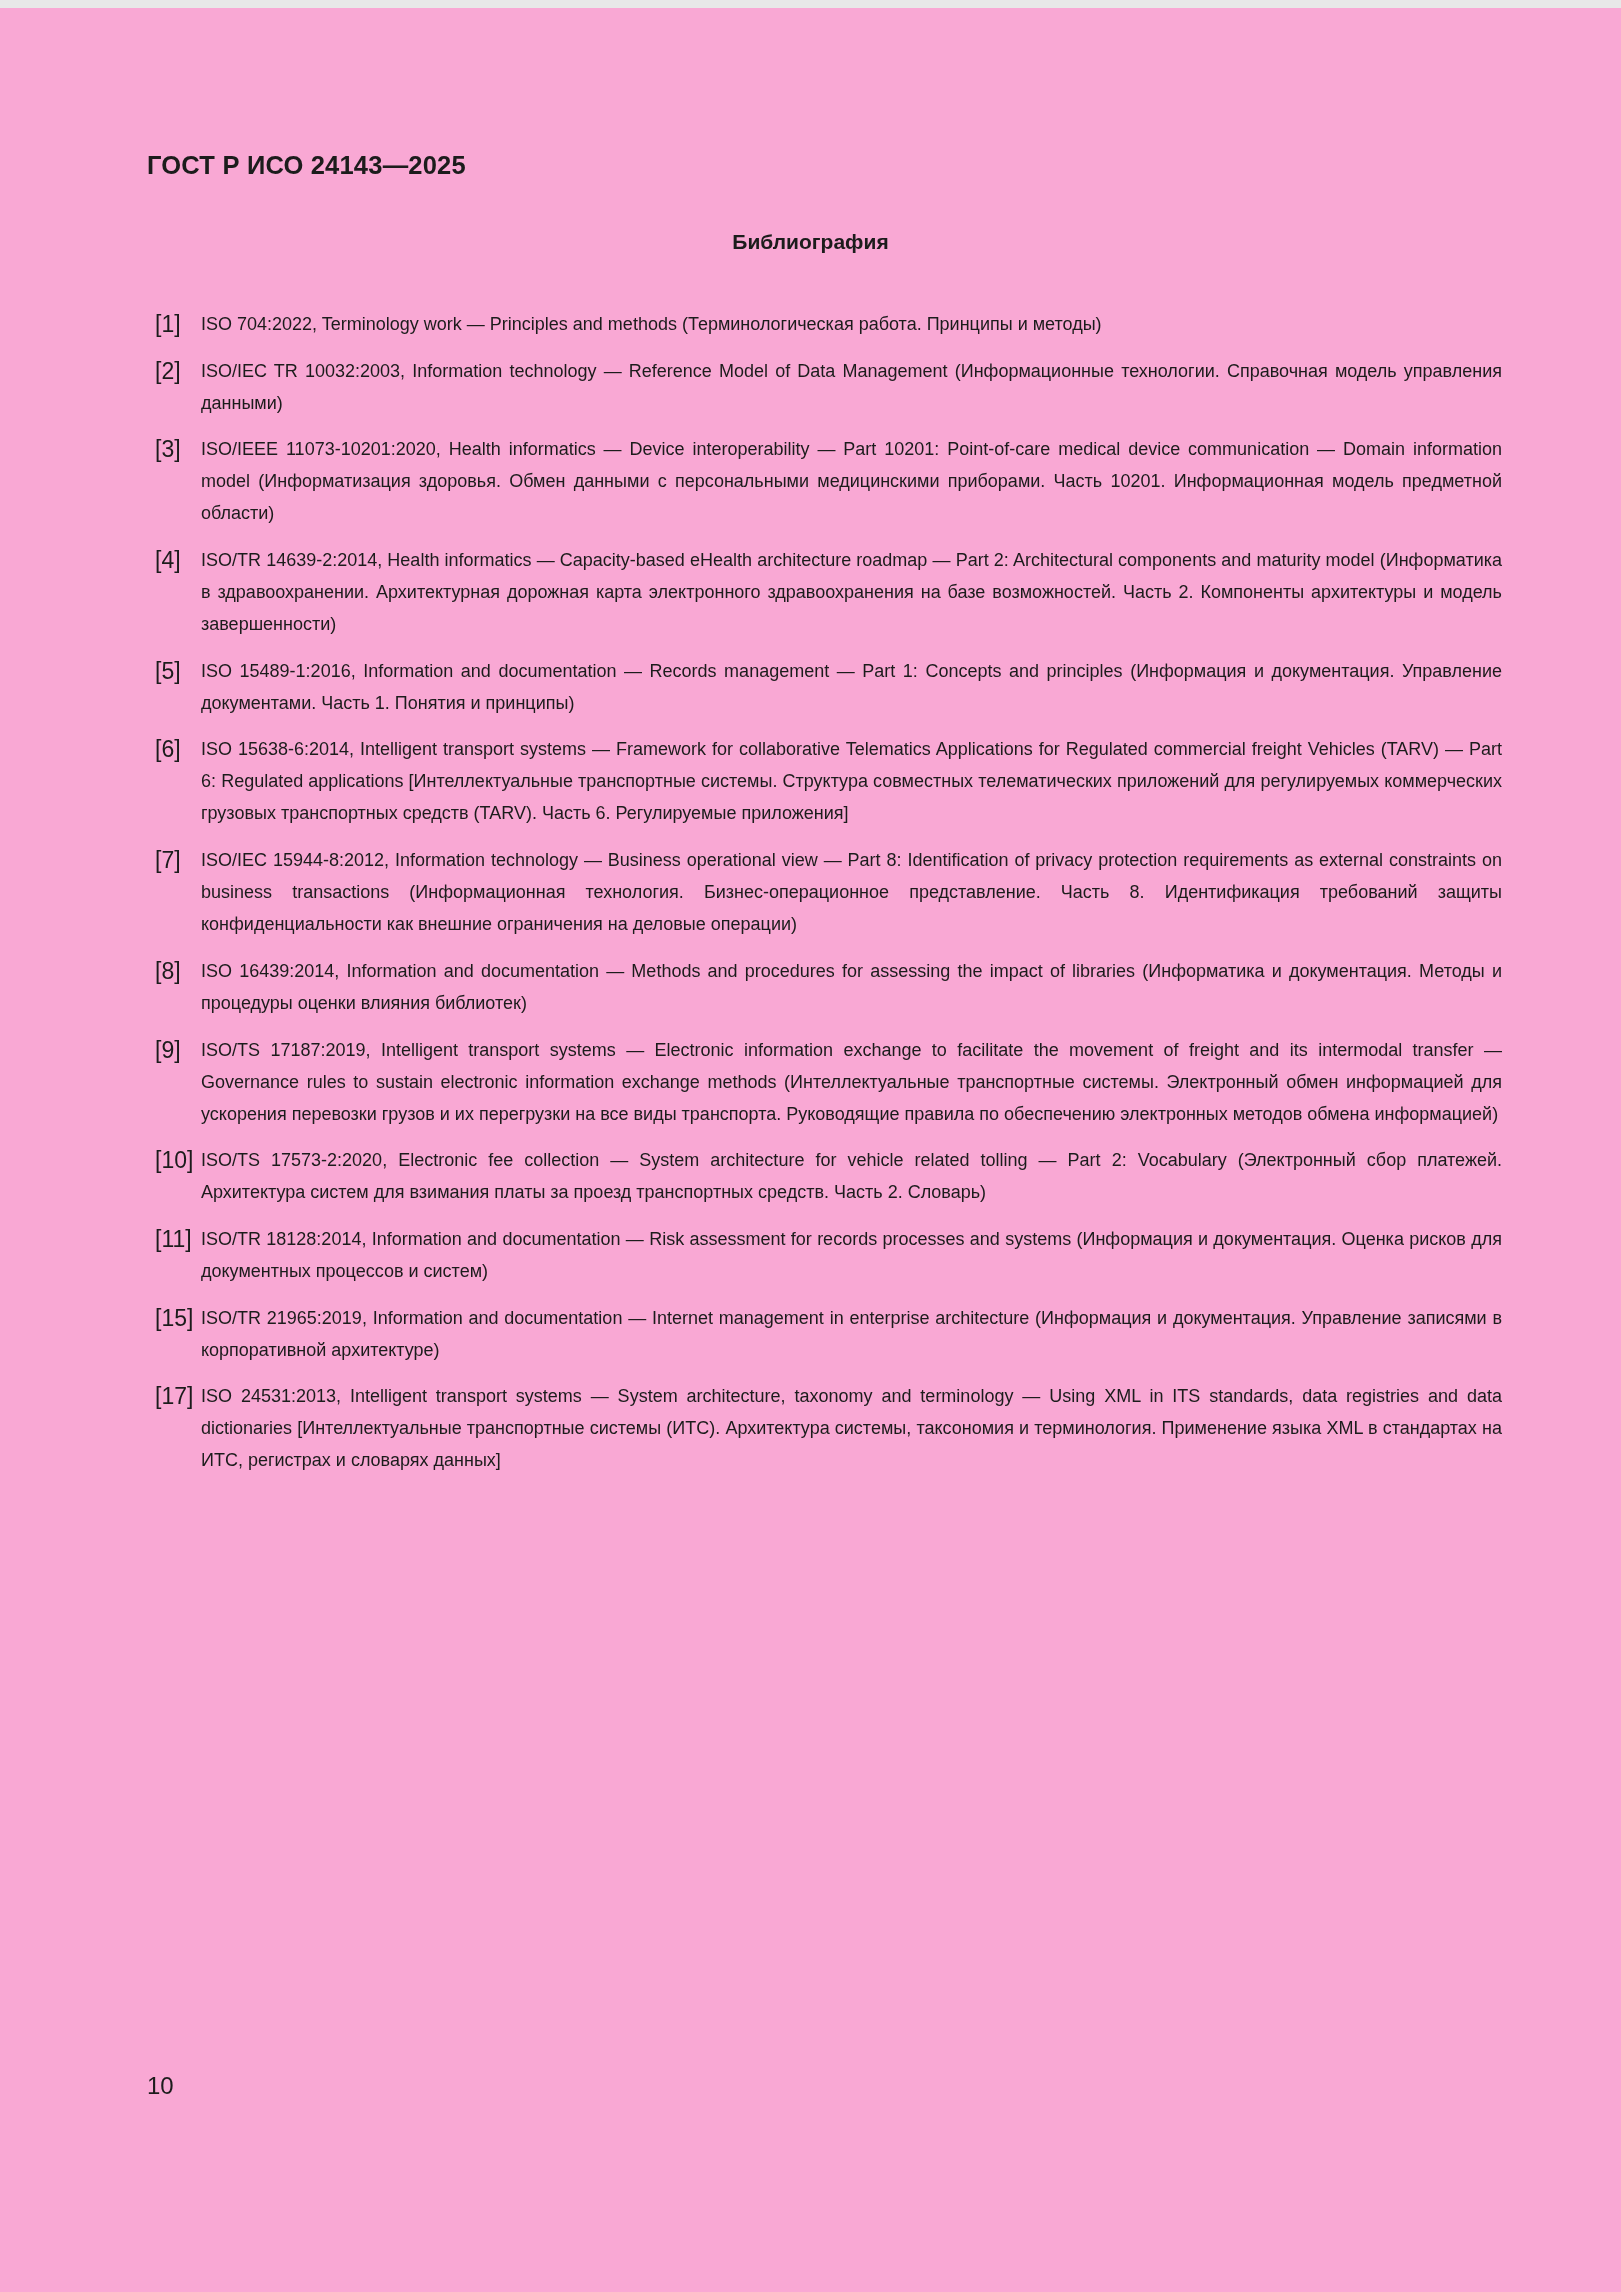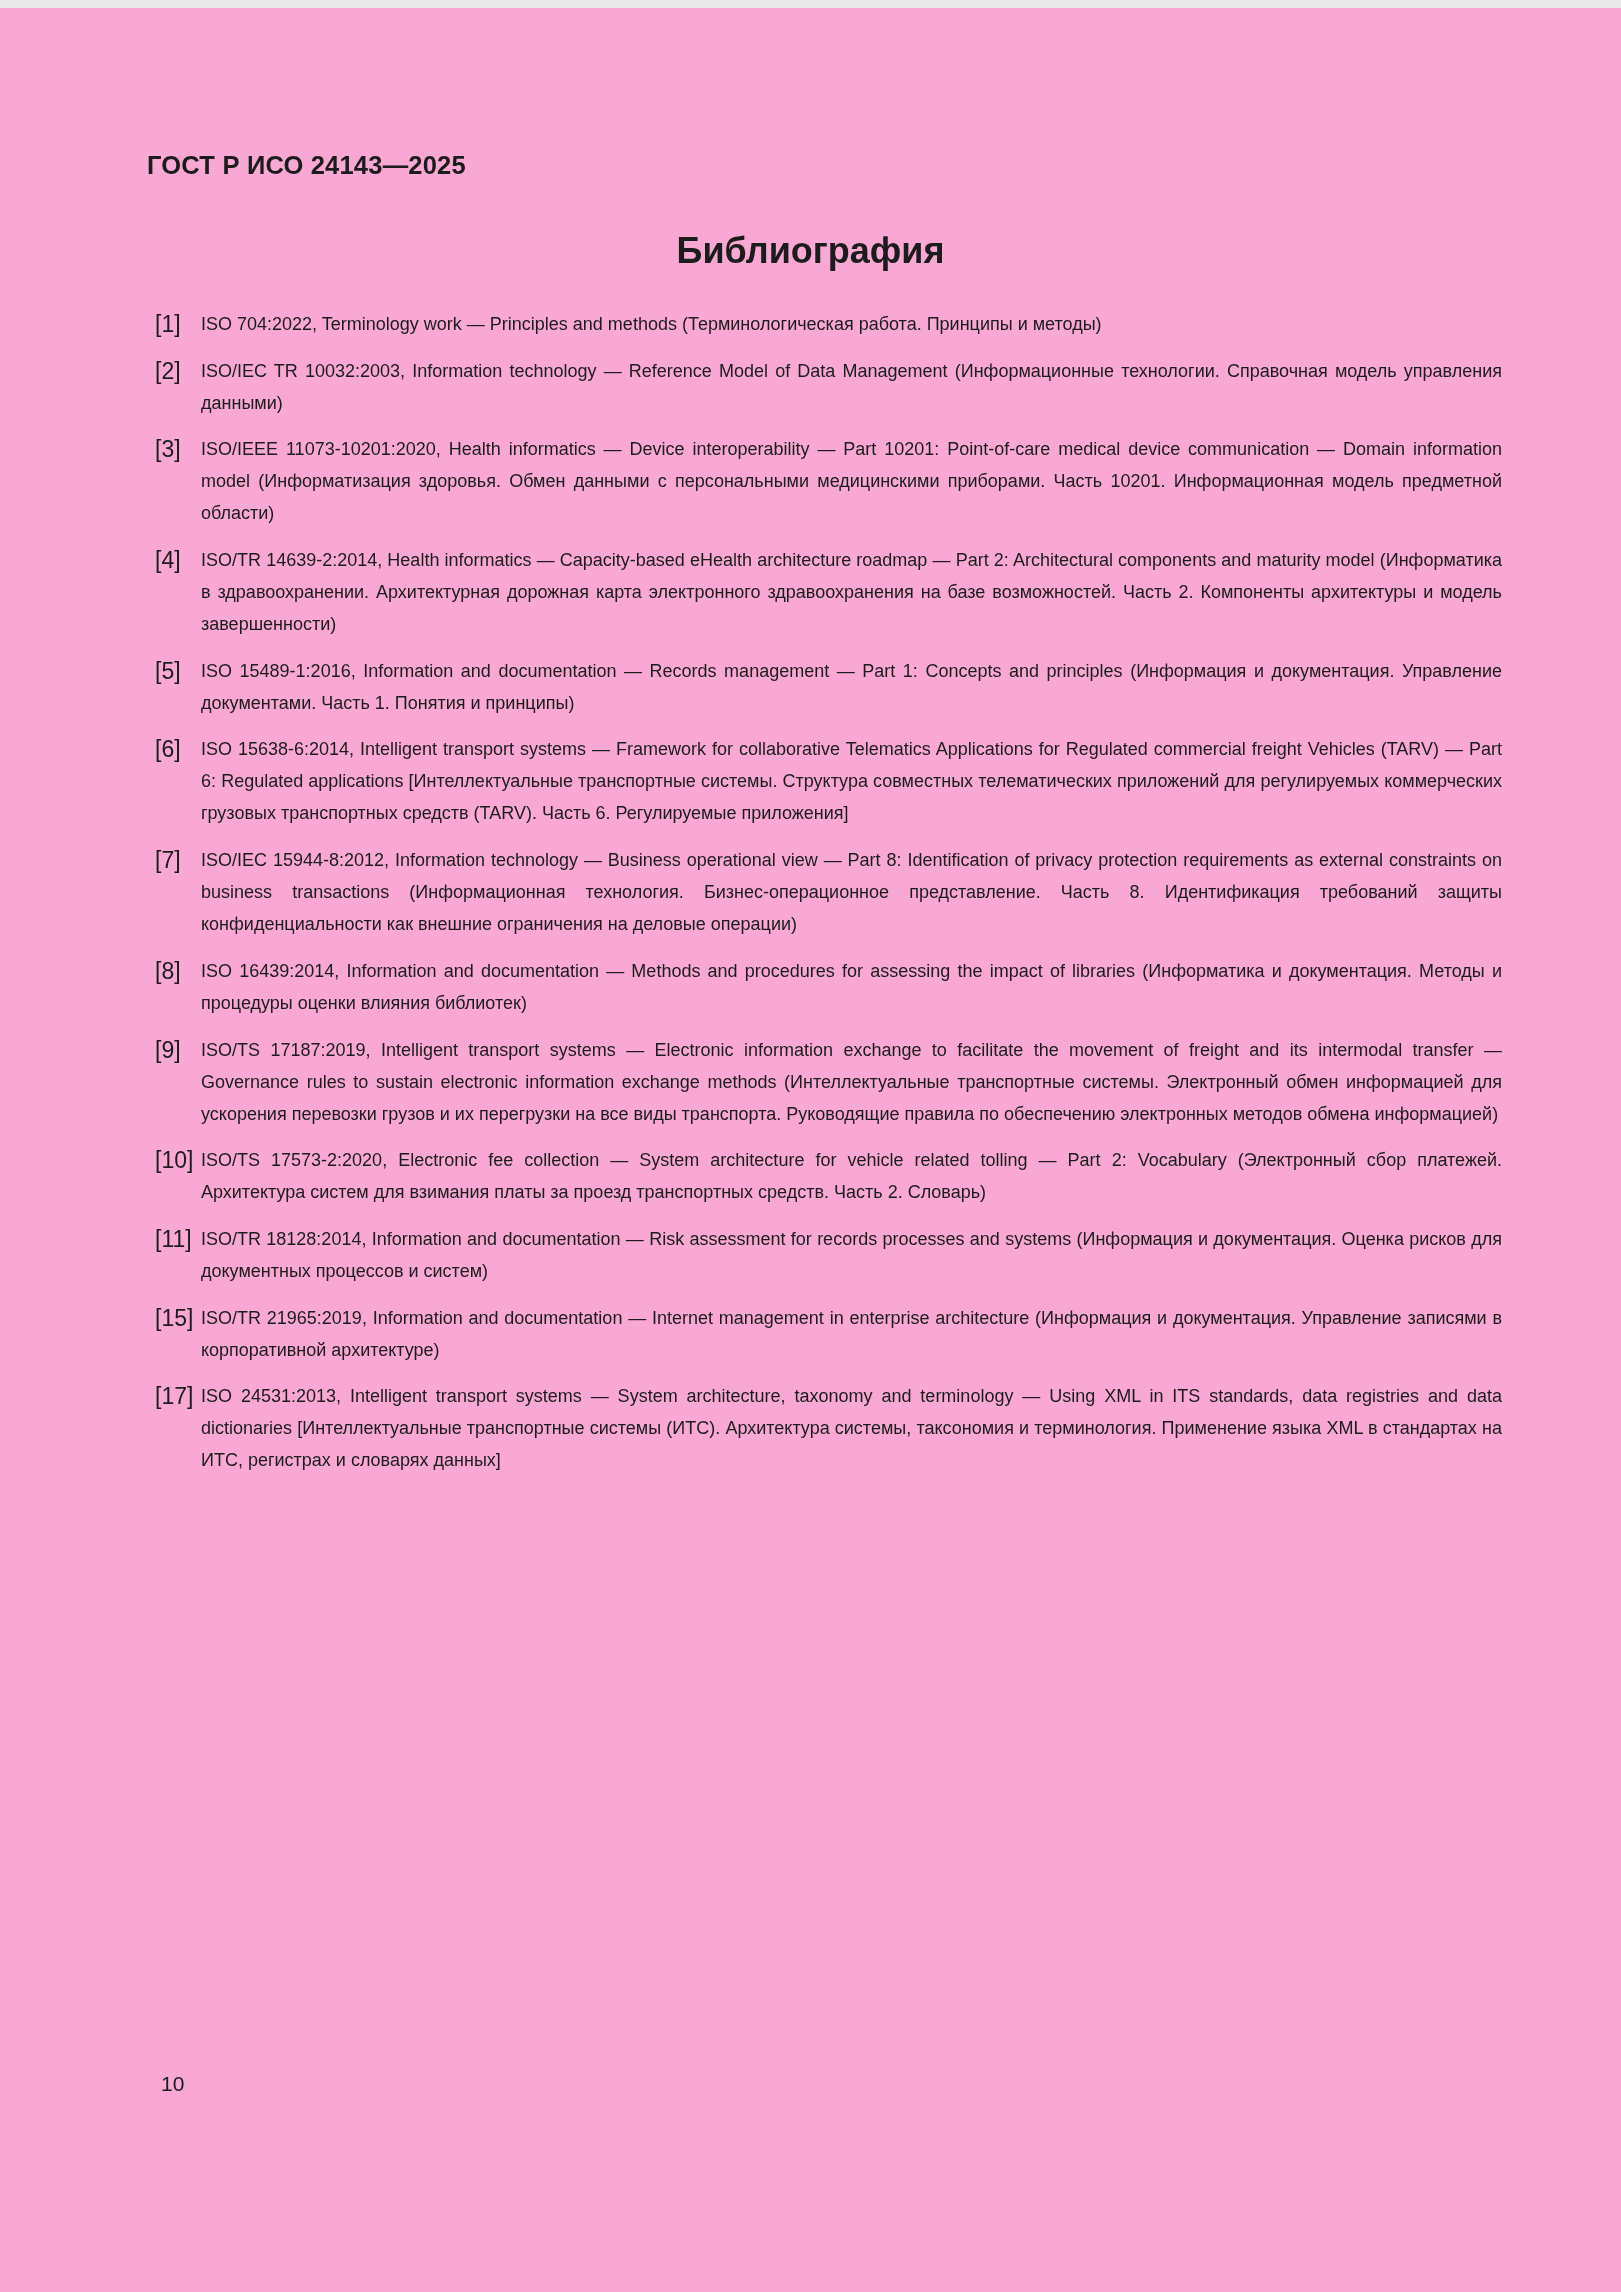--- a/index.html
+++ b/index.html
@@ -24,21 +24,21 @@
     font-weight: bold;
     letter-spacing: 0.2px;
     white-space: nowrap;
   }
   .doc-title {
     position: absolute;
     left: 0;
     top: 222px;
     width: 100%;
     text-align: center;
-    font-size: 36px;
+    font-size: 21px;
     font-weight: bold;
   }
   .refs {
     position: absolute;
     left: 155px;
     top: 300px;
     width: 1347px;
   }
   .ref-row {
     position: relative;
@@ -53,23 +53,23 @@
     line-height: 32px;
   }
   .ref-text {
     margin: 0;
     font-size: 18px;
     line-height: 32px;
     text-align: justify;
   }
   .page-number {
     position: absolute;
-    left: 161px;
+    left: 147px;
     top: 2064px;
-    font-size: 21px;
+    font-size: 24px;
     text-align: right;
   }
 </style>
 </head>
 <body>
 
 <div class="page">
 
   <div class="doc-header">ГОСТ Р ИСО 24143—2025</div>
 

